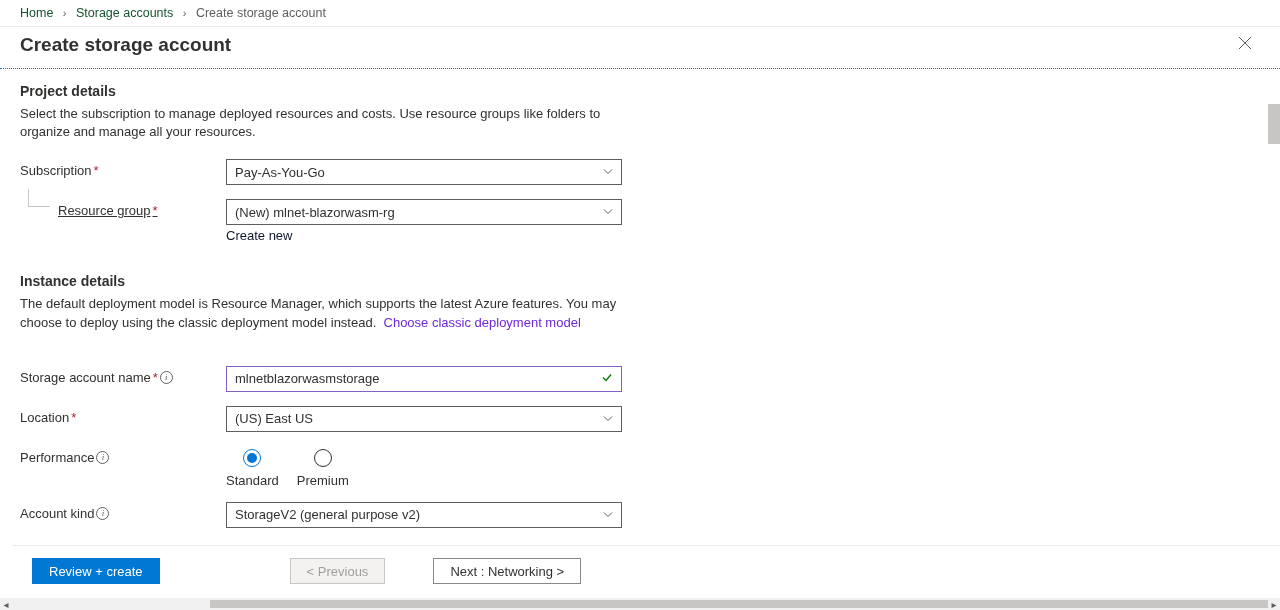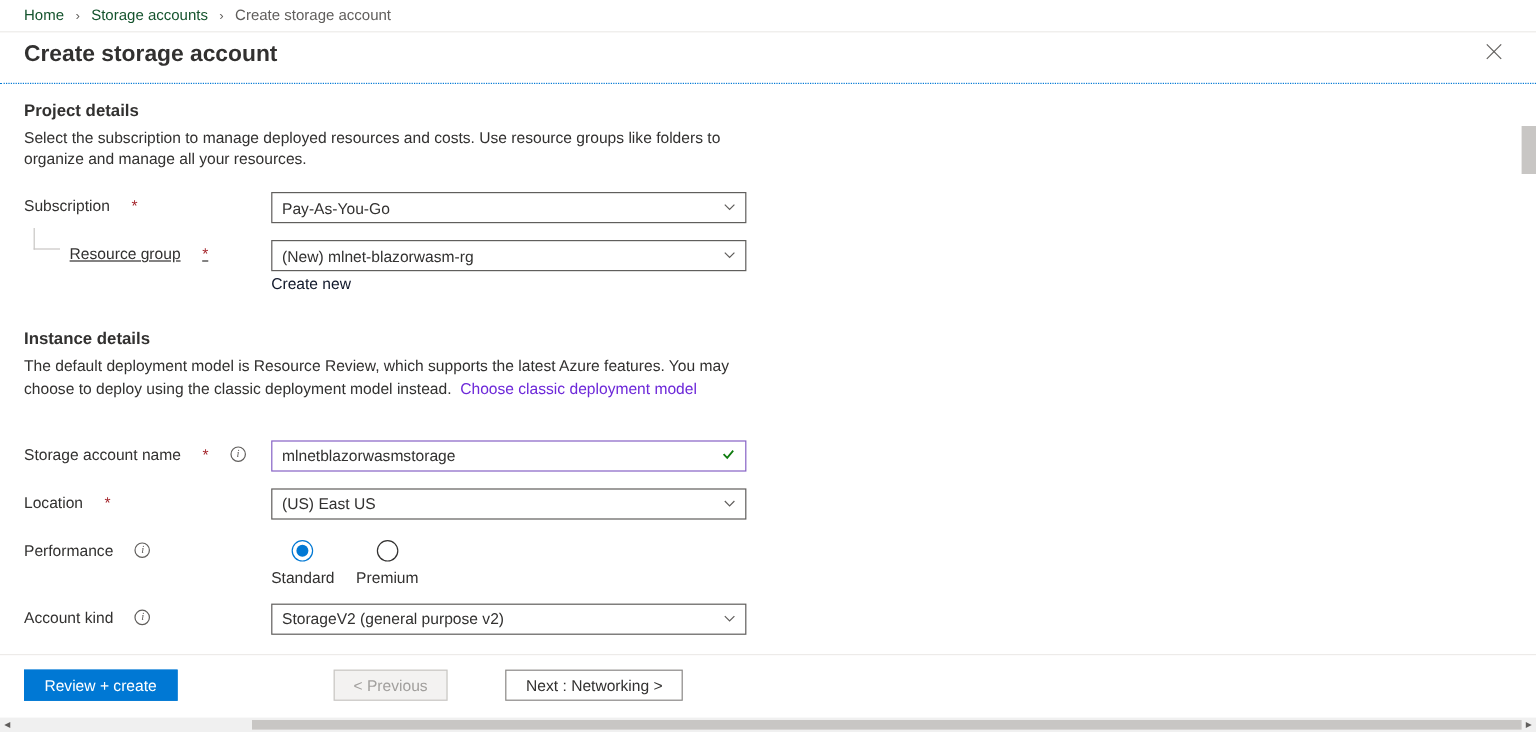--- a/index.html
+++ b/index.html
@@ -87,21 +87,21 @@
       align-items: flex-start;
       margin-bottom: 14px;
     }
     .field-label {
       width: 206px;
       padding-top: 4px;
       font-size: 13px;
       color: #323130;
       display: flex;
       align-items: center;
-      gap: 16px;
+      gap: 0;
     }
     .field-label .req {
       color: #a4262c;
       margin-left: 2px;
     }
     .field-label.indented {
       padding-left: 38px;
       position: relative;
       text-decoration: underline;
     }
@@ -209,21 +209,21 @@
       height: 10px;
       background: #0078d4;
       border-radius: 50%;
     }
     .section-spacer {
       height: 16px;
     }
     .footer {
       position: absolute;
       bottom: 14px;
-      left: 0;
+      left: 12px;
       right: 0;
       padding: 12px 20px;
       border-top: 1px solid #edebe9;
       background: #ffffff;
       display: flex;
       align-items: center;
       gap: 90px;
     }
     .btn-primary {
       background: #0078d4;
@@ -347,21 +347,21 @@
               </svg></span>
         </div>
         <span class="create-new-link">Create new</span>
       </div>
     </div>
 
     <div class="section-spacer"></div>
 
     <div class="section-heading">Instance details</div>
     <div class="section-desc">
-      <span>The default deployment model is Resource Review, which supports the latest Azure features. You may choose to deploy using the classic deployment model instead.</span>&nbsp;&nbsp;<a class="inline-link">Choose classic deployment model</a>
+      <span>The default deployment model is Resource Manager, which supports the latest Azure features. You may choose to deploy using the classic deployment model instead.</span>&nbsp;&nbsp;<a class="inline-link">Choose classic deployment model</a>
     </div>
 
     <div class="section-spacer"></div>
 
     <div class="field-row">
       <div class="field-label">
         <span>Storage account name</span>
           <span class="req">*</span>
         <span class="info-icon">i</span>
       </div>

